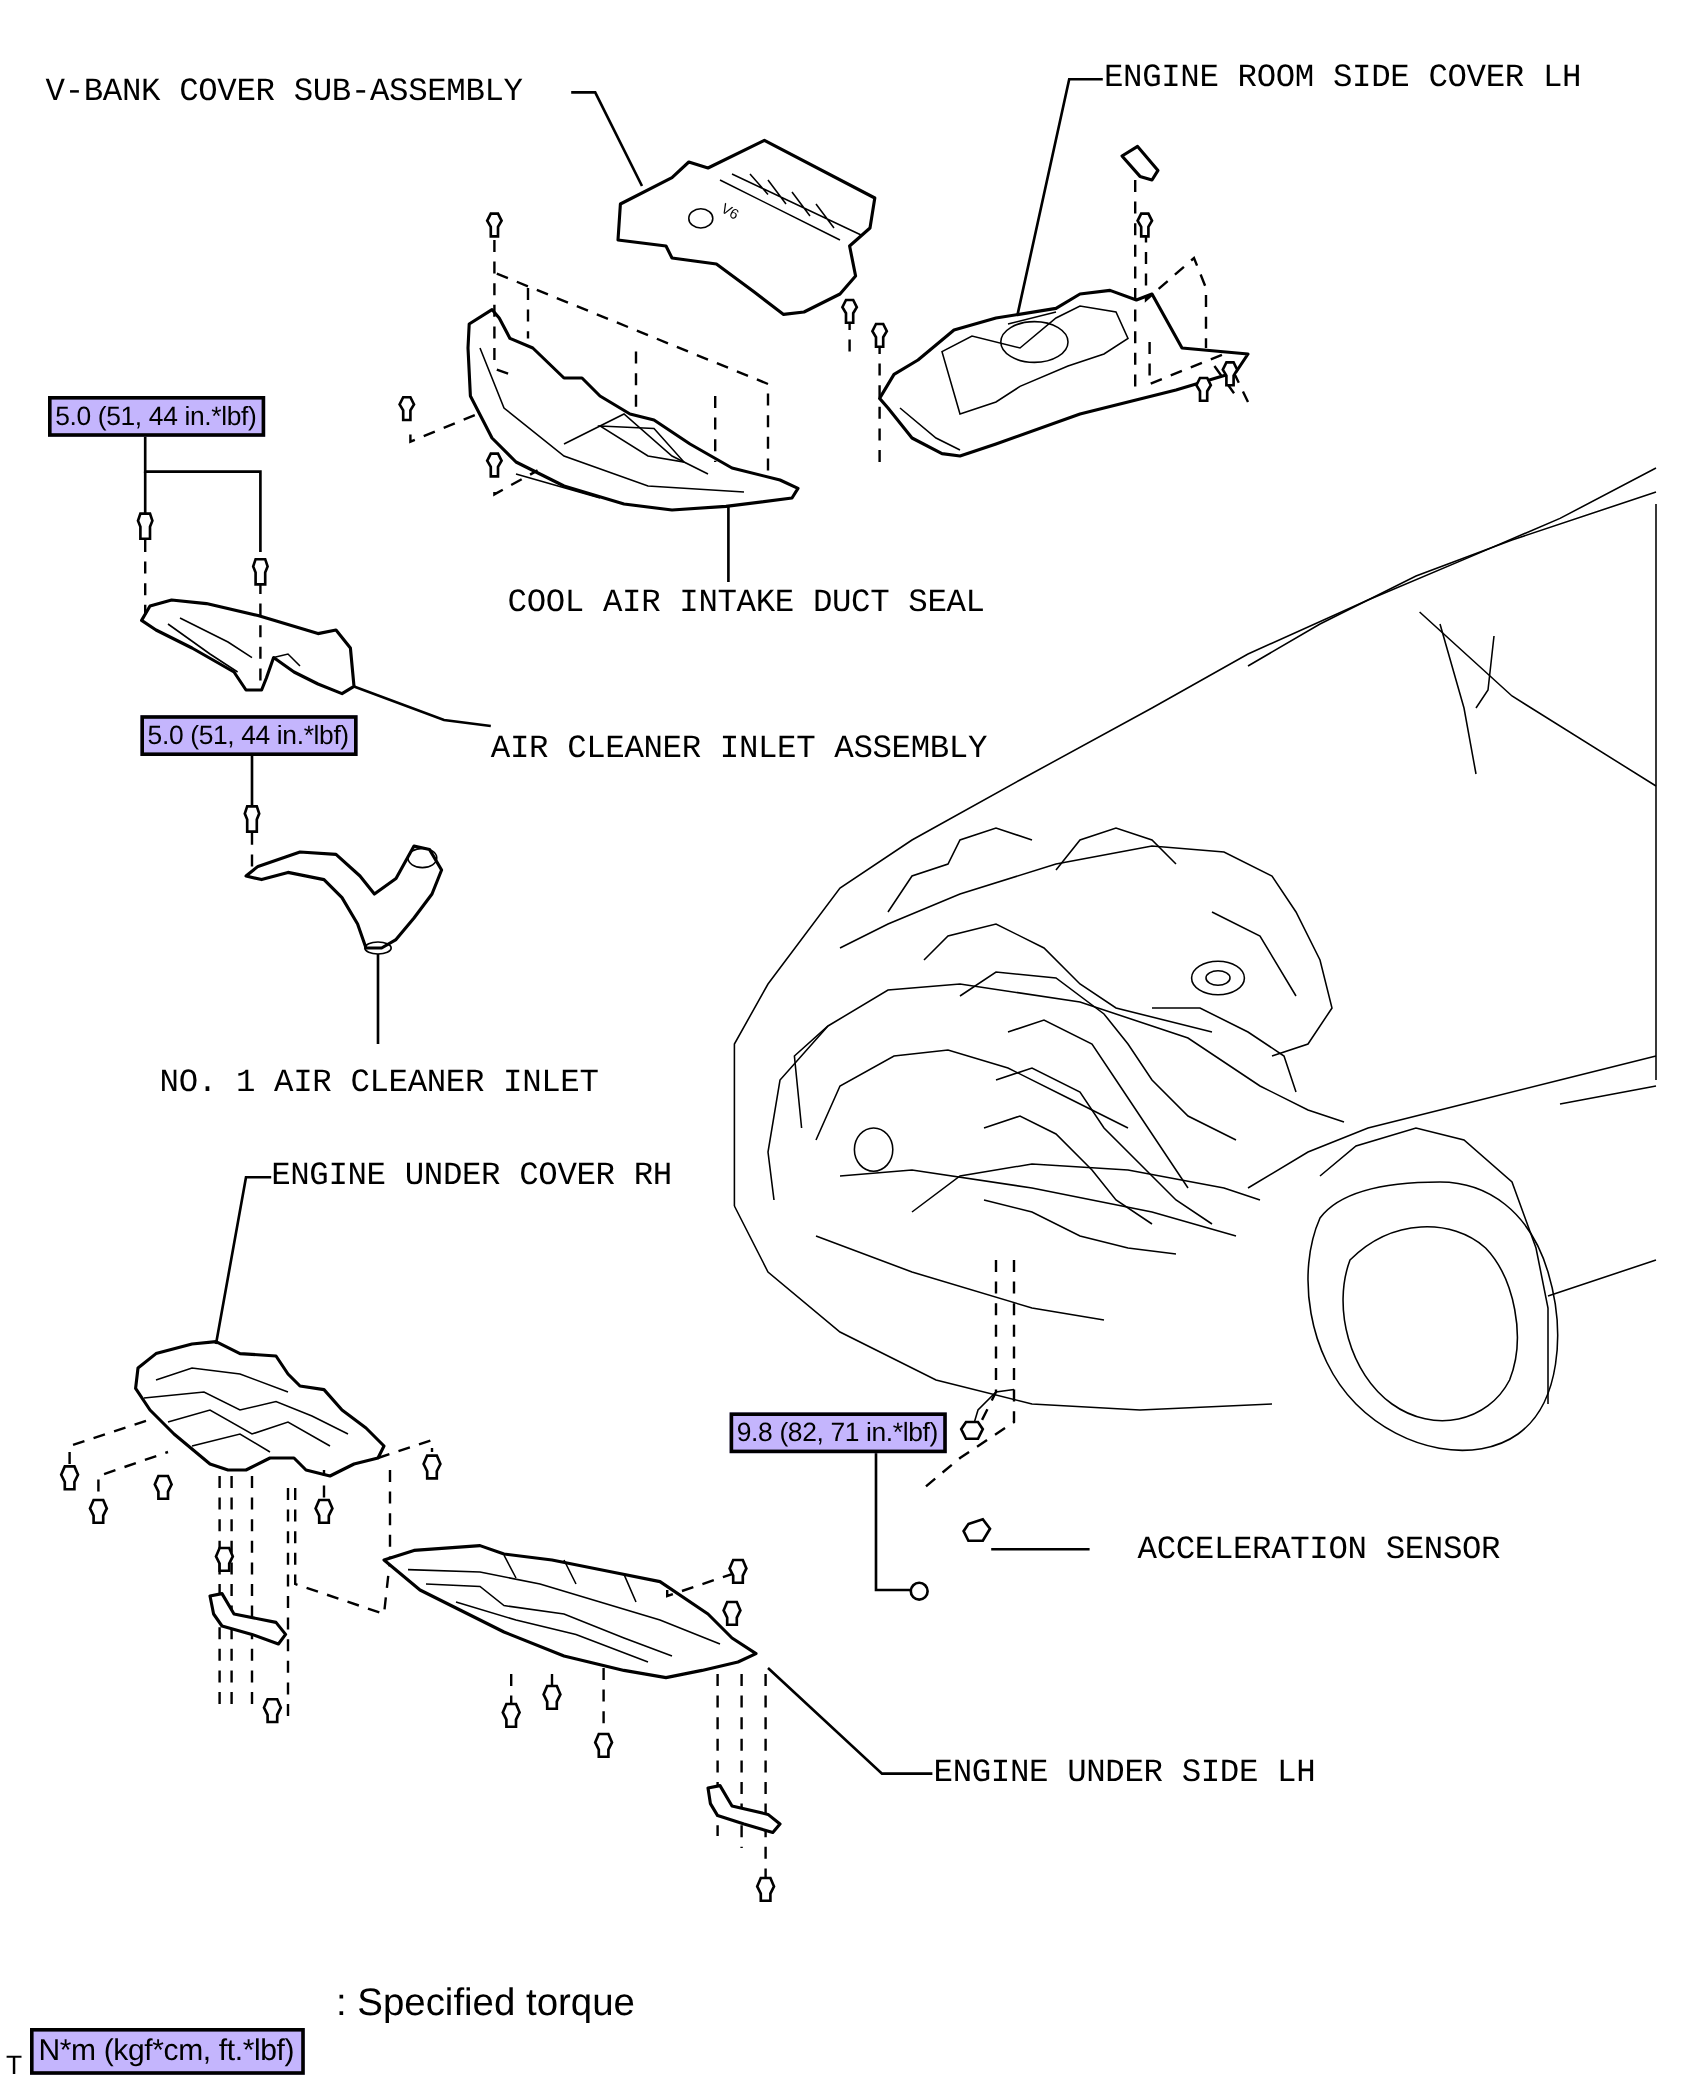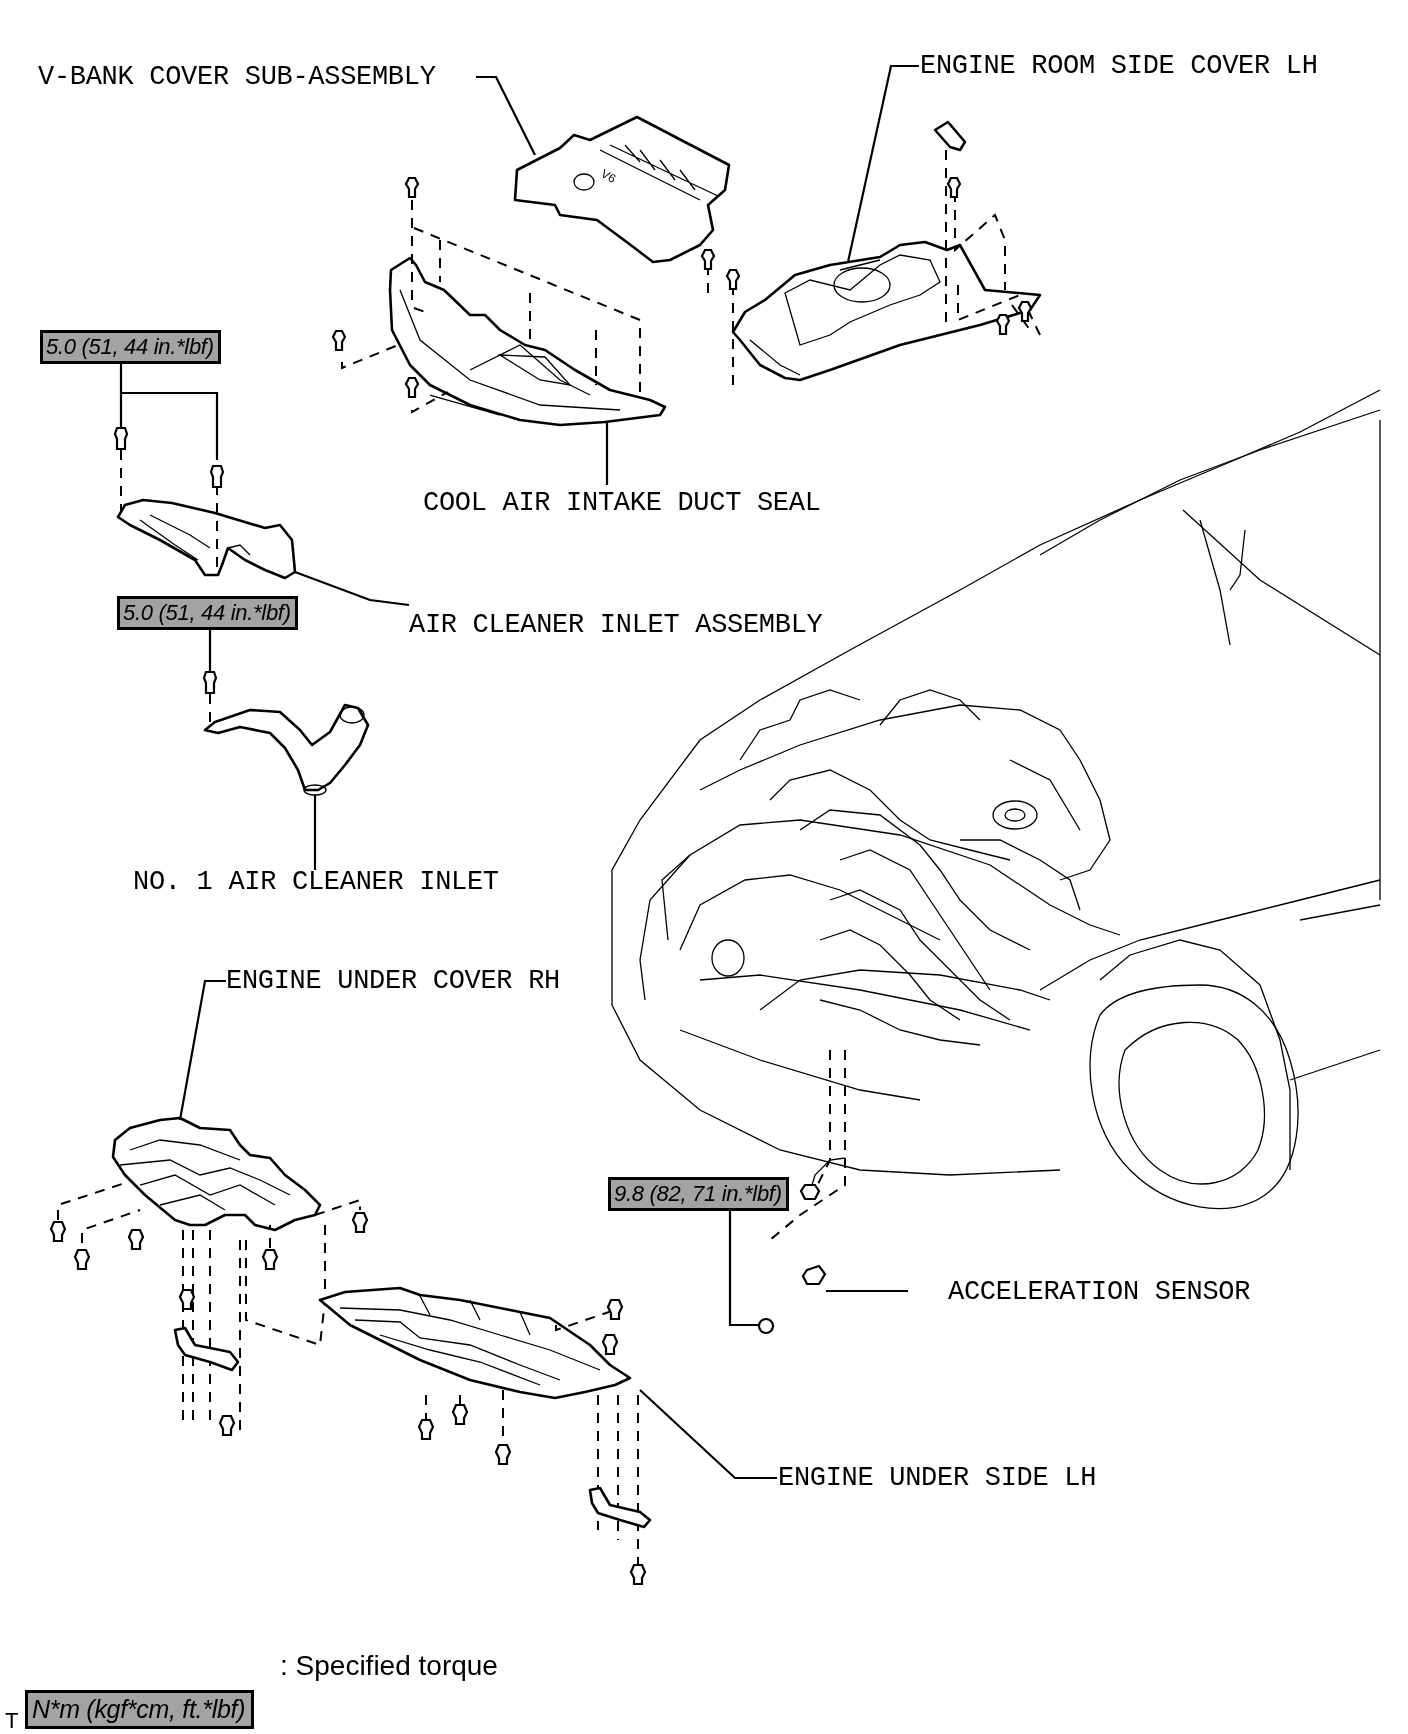--- a/index.html
+++ b/index.html
@@ -1,20 +1,20 @@
 <!DOCTYPE html>
 <html><head>
 <meta charset="utf-8">
 <style>
   html, body { margin: 0; padding: 0; background: #ffffff; }
   body { width: 1408px; height: 1734px; position: relative; overflow: hidden;
          font-family: "Liberation Sans", sans-serif; color: #000; }
   .lbl { position: absolute; font-size: 27px; white-space: nowrap; line-height: 1; letter-spacing: -0.3px; font-family: Liberation Mono, monospace; }
-  .tq  { position: absolute; border: 3px solid #000; font-size: 22px; line-height: 1; padding: 3px 4px 3px 3px; white-space: nowrap; background:#a3a3a3; letter-spacing:-0.3px;font-style:italic;}
-  .legend-text { position: absolute; font-size: 28px; white-space: nowrap; line-height: 1; }
+  .tq  { position: absolute; border: 3px solid #000; font-size: 22px; line-height: 1; padding: 3px 4px 3px 3px; white-space: nowrap; background:#c4b5fd; letter-spacing:-0.3px;}
+  .legend-text { position: absolute; font-size: 32px; white-space: nowrap; line-height: 1; }
   svg.art { position: absolute; left: 0; top: 0; }
   .thin { stroke: #000; fill: none; stroke-width: 1.3; }
   .part { stroke: #000; fill: #fff; stroke-width: 2.6; stroke-linejoin: round; }
   .partin { stroke: #000; fill: none; stroke-width: 1.3; }
   .lead { stroke: #000; fill: none; stroke-width: 2.2; }
   .dash { stroke: #000; fill: none; stroke-width: 2; stroke-dasharray: 10 8; }
   .bolt { fill: #fff; stroke: #000; stroke-width: 2.2; }
 </style>
 </head>
 <body>
@@ -204,21 +204,21 @@
     <path class="bolt" d="M499,1445 l8,0 l3,7 l-3,6 l0,6 l-8,0 l0,-6 l-3,-6 Z"></path>
     <path class="bolt" d="M634,1565 l8,0 l3,7 l-3,6 l0,6 l-8,0 l0,-6 l-3,-6 Z"></path>
     <path class="part" d="M590,1490 L600,1488 L610,1505 L640,1512 L650,1520 L644,1527 L620,1520 L598,1513 L592,1503 Z"></path>
   </g>
 </svg>
 
 <div class="lbl" style="left:38px; top:64px;">V-BANK COVER SUB-ASSEMBLY</div>
 <div class="lbl" style="left:920px; top:53px;">ENGINE ROOM SIDE COVER LH</div>
 <div class="lbl" style="left:423px; top:490px;">COOL AIR INTAKE DUCT SEAL</div>
 <div class="lbl" style="left:409px; top:612px;">AIR CLEANER INLET ASSEMBLY</div>
-<div class="lbl" style="left:133px; top:869px;">NO. 1 AIR CLEANER INLET</div>
+<div class="lbl" style="left:133px; top:890px;">NO. 1 AIR CLEANER INLET</div>
 <div class="lbl" style="left:226px; top:968px;">ENGINE UNDER COVER RH</div>
 <div class="lbl" style="left:948px; top:1279px;">ACCELERATION SENSOR</div>
 <div class="lbl" style="left:778px; top:1465px;">ENGINE UNDER SIDE LH</div>
 
 <div class="tq" style="left:40px; top:330px;">5.0 (51, 44 in.*lbf)</div>
 <div class="tq" style="left:117px; top:596px;">5.0 (51, 44 in.*lbf)</div>
 <div class="tq" style="left:608px; top:1177px;">9.8 (82, 71 in.*lbf)</div>
 
 <div class="tq" style="left:25px; top:1647px; font-size:25px; padding:4px 6px 4px 4px;margin-top:43px;">N*m (kgf*cm, ft.*lbf)</div>
 <div class="legend-text" style="left:280px; top:1652px;">: Specified torque</div>

